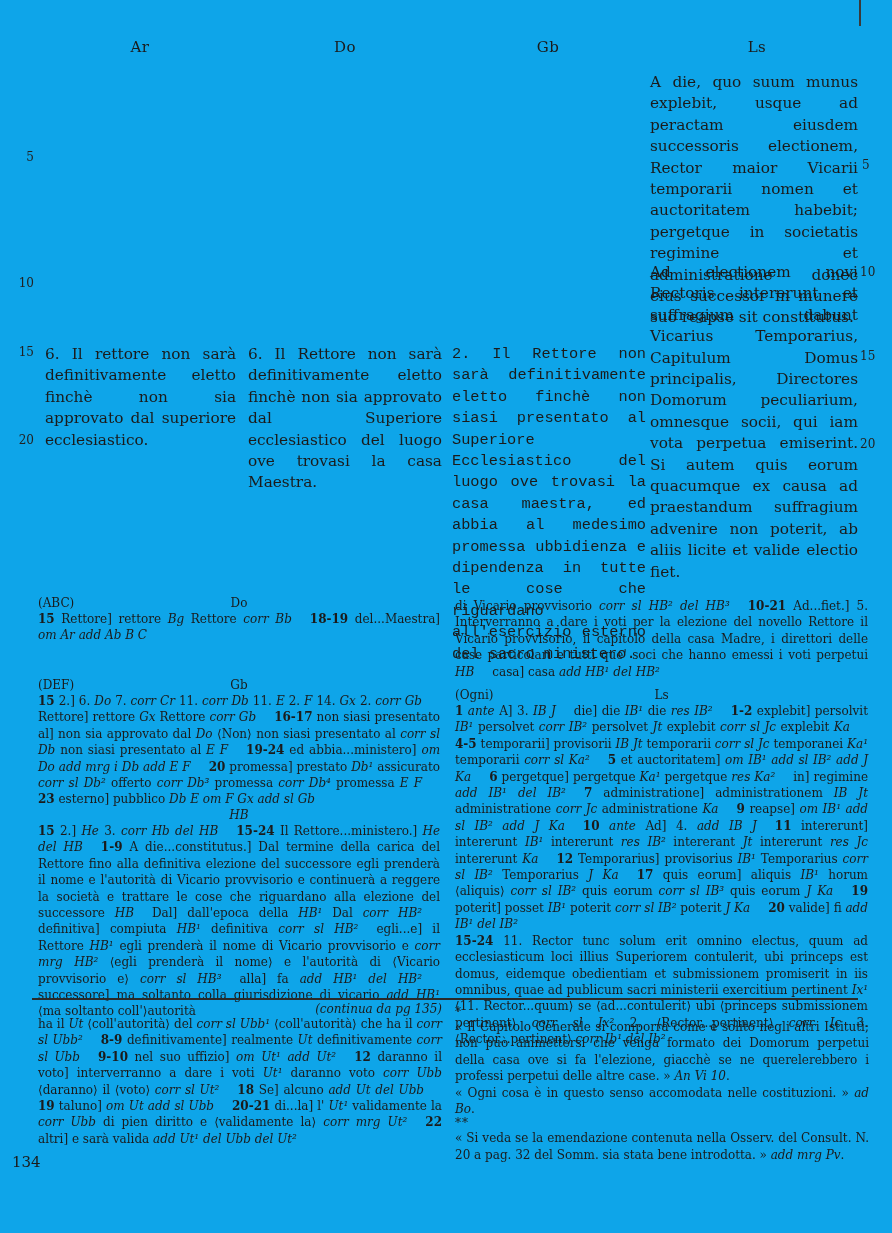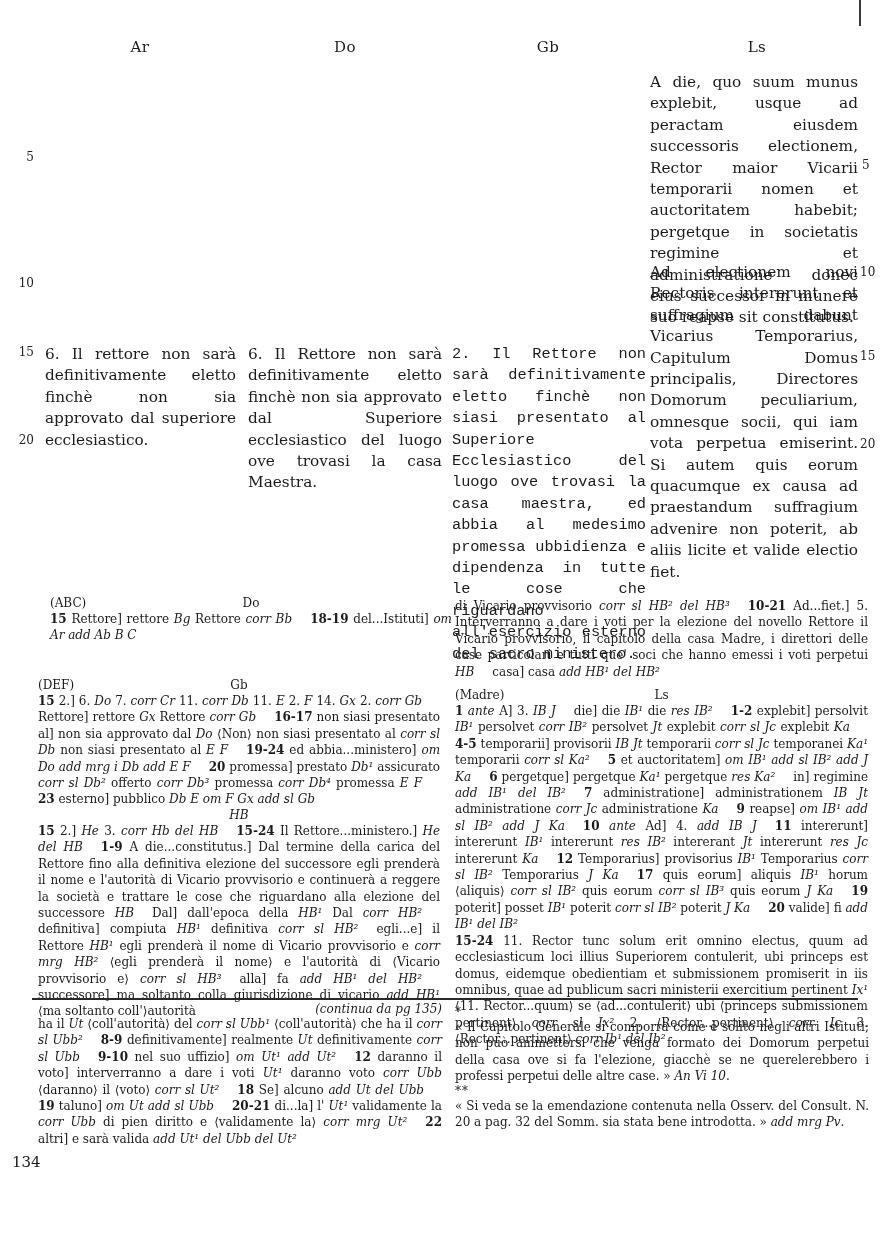--- a/index.html
+++ b/index.html
@@ -1,17 +1,17 @@
 <!DOCTYPE html>
 <html><head>
 <meta charset="utf-8">
 <style>
   html,body{margin:0;padding:0;background:#e8e8e8;}
   .page{
-    position:relative;width:892px;height:1233px;background:#ffffff;
+    position:relative;width:892px;height:1233px;background:#0ea5e9;
     font-family:"DejaVu Serif","Liberation Serif",serif;color:#1b1b1b;
     overflow:hidden;margin:0 auto;
   }
   .abs{position:absolute;}
   .colhead{font-size:15px;letter-spacing:0.5px;}
   .linenum{font-size:12px;color:#222;}
   .maintext{font-size:15.3px;line-height:21.4px;text-align:justify;}
   .apptext{font-size:12px;line-height:16.4px;text-align:justify;}
   .apphead{font-size:12px;line-height:14px;position:relative;height:15px;}
   .apphead .lbl{position:absolute;left:0;top:0;}
@@ -47,41 +47,41 @@
   <div class="abs linenum" style="left:860px;top:349px;width:26px;">15</div>
   <div class="abs linenum" style="left:860px;top:437px;width:26px;">20</div>
 
   <div class="abs maintext" style="left:650px;top:262px;width:208px;">Ad electionem novi Rectoris intererunt et suffragium dabunt Vicarius Temporarius, Capitulum Domus principalis, Directores Domorum peculiarium, omnesque socii, qui iam vota perpetua emiserint. Si autem quis eorum quacumque ex causa ad praestandum suffragium advenire non poterit, ab aliis licite et valide electio fiet.</div>
   <div class="abs maintext" style="left:650px;top:72px;width:208px;">A die, quo suum munus explebit, usque ad peractam eiusdem successoris electionem, Rector maior Vicarii temporarii nomen et auctoritatem habebit; pergetque in societatis regimine et administratione donec eius successor in munere suo reapse sit constitutus.</div>
 
   <div class="abs maintext" style="left:45px;top:344px;width:191px;">6. Il rettore non sarà definitivamente eletto finchè non sia approvato dal superiore ecclesiastico.</div>
   <div class="abs maintext" style="left:248px;top:344px;width:194px;">6. Il Rettore non sarà definitivamente eletto finchè non sia approvato dal Superiore ecclesiastico del luogo ove trovasi la casa Maestra.</div>
   <div class="abs maintext" style="left:452px;top:344px;width:194px;font-family:Liberation Mono, monospace;">2. Il Rettore non sarà definitivamente eletto finchè non siasi presentato al Superiore Ecclesiastico del luogo ove trovasi la casa maestra, ed abbia al medesimo promessa ubbidienza e dipendenza in tutte le cose che riguardano all'esercizio esterno del sacro ministero.</div>
 
-  <div class="abs" style="left:50px;top:596px;width:402px;">
+  <div class="abs" style="left:38px;top:596px;width:402px;">
     <div class="apphead">
       <span class="lbl">(ABC)</span>
       <span class="sig">Do</span>
     </div>
-    <div class="apptext"><span class="st-b">15</span><span> Rettore] rettore </span><span class="st-i">Bg</span><span> Rettore </span><span class="st-i">corr Bb</span><span class="gap">  </span><span class="st-b">18-19</span><span> del...Istituti] </span><span class="st-i">om Ar add Ab B C</span></div>
+    <div class="apptext"><span class="st-b">15</span><span> Rettore] rettore </span><span class="st-i">Bg</span><span> Rettore </span><span class="st-i">corr Bb</span><span class="gap">  </span><span class="st-b">18-19</span><span> del...Maestra] </span><span class="st-i">om Ar add Ab B C</span></div>
   </div>
 
   <div class="abs apptext" style="left:455px;top:598px;width:413px;"><span>di Vicario provvisorio </span><span class="st-i">corr sl HB² del HB³</span><span class="gap">  </span><span class="st-b">10-21</span><span> Ad...fiet.] 5. Interverranno a dare i voti per la elezione del novello Rettore il Vicario provvisorio, il capitolo della casa Madre, i direttori delle case particolari e tutti que' soci che hanno emessi i voti perpetui </span><span class="st-i">HB</span><span class="gap">  </span><span>casa] casa </span><span class="st-i">add HB¹ del HB²</span></div>
 
   <div class="abs" style="left:38px;top:678px;width:402px;">
     <div class="apphead">
       <span class="lbl">(DEF)</span>
       <span class="sig">Gb</span>
     </div>
     <div class="apptext"><span class="st-b">15</span><span> 2.] 6. </span><span class="st-i">Do</span><span> 7. </span><span class="st-i">corr Cr</span><span> 11. </span><span class="st-i">corr Db</span><span> 11. </span><span class="st-i">E</span><span> 2. </span><span class="st-i">F</span><span> 14. </span><span class="st-i">Gx</span><span> 2. </span><span class="st-i">corr Gb</span><span class="gap">  </span><span>Rettore] rettore </span><span class="st-i">Gx</span><span> Rettore </span><span class="st-i">corr Gb</span><span class="gap">  </span><span class="st-b">16-17</span><span> non siasi presentato al] non sia approvato dal </span><span class="st-i">Do</span><span> ⟨Non⟩ non siasi presentato al </span><span class="st-i">corr sl Db</span><span> non siasi presentato al </span><span class="st-i">E F</span><span class="gap">  </span><span class="st-b">19-24</span><span> ed abbia...ministero] </span><span class="st-i">om Do add mrg i Db add E F</span><span class="gap">  </span><span class="st-b">20</span><span> promessa] prestato </span><span class="st-i">Db¹</span><span> assicurato </span><span class="st-i">corr sl Db²</span><span> offerto </span><span class="st-i">corr Db³</span><span> promessa </span><span class="st-i">corr Db⁴</span><span> promessa </span><span class="st-i">E F</span><span class="gap">  </span><span class="st-b">23</span><span> esterno] pubblico </span><span class="st-i">Db E om F Gx add sl Gb</span></div>
   </div>
 
   <div class="abs" style="left:455px;top:688px;width:413px;">
     <div class="apphead">
-      <span class="lbl">(Madre)</span>
+      <span class="lbl">(Ogni)</span>
       <span class="sig">Ls</span>
     </div>
     <div class="apptext"><span class="st-b">1</span><span> </span><span class="st-i">ante</span><span> A] 3. </span><span class="st-i">IB J</span><span class="gap">  </span><span>die] die </span><span class="st-i">IB¹</span><span> die </span><span class="st-i">res IB²</span><span class="gap">  </span><span class="st-b">1-2</span><span> explebit] persolvit </span><span class="st-i">IB¹</span><span> persolvet </span><span class="st-i">corr IB²</span><span> persolvet </span><span class="st-i">Jt</span><span> explebit </span><span class="st-i">corr sl Jc</span><span> explebit </span><span class="st-i">Ka</span><span class="gap">  </span><span class="st-b">4-5</span><span> temporarii] provisorii </span><span class="st-i">IB Jt</span><span> temporarii </span><span class="st-i">corr sl Jc</span><span> temporanei </span><span class="st-i">Ka¹</span><span> temporarii </span><span class="st-i">corr sl Ka²</span><span class="gap">  </span><span class="st-b">5</span><span> et auctoritatem] </span><span class="st-i">om IB¹ add sl IB² add J Ka</span><span class="gap">  </span><span class="st-b">6</span><span> pergetque] pergetque </span><span class="st-i">Ka¹</span><span> pergetque </span><span class="st-i">res Ka²</span><span class="gap">  </span><span>in] regimine </span><span class="st-i">add IB¹ del IB²</span><span class="gap">  </span><span class="st-b">7</span><span> administratione] administrationem </span><span class="st-i">IB Jt</span><span> administratione </span><span class="st-i">corr Jc</span><span> administratione </span><span class="st-i">Ka</span><span class="gap">  </span><span class="st-b">9</span><span> reapse] </span><span class="st-i">om IB¹ add sl IB² add J Ka</span><span class="gap">  </span><span class="st-b">10</span><span> </span><span class="st-i">ante</span><span> Ad] 4. </span><span class="st-i">add IB J</span><span class="gap">  </span><span class="st-b">11</span><span> intererunt] intererunt </span><span class="st-i">IB¹</span><span> intererunt </span><span class="st-i">res IB²</span><span> intererant </span><span class="st-i">Jt</span><span> intererunt </span><span class="st-i">res Jc</span><span> intererunt </span><span class="st-i">Ka</span><span class="gap">  </span><span class="st-b">12</span><span> Temporarius] provisorius </span><span class="st-i">IB¹</span><span> Temporarius </span><span class="st-i">corr sl IB²</span><span> Temporarius </span><span class="st-i">J Ka</span><span class="gap">  </span><span class="st-b">17</span><span> quis eorum] aliquis </span><span class="st-i">IB¹</span><span> horum ⟨aliquis⟩ </span><span class="st-i">corr sl IB²</span><span> quis eorum </span><span class="st-i">corr sl IB³</span><span> quis eorum </span><span class="st-i">J Ka</span><span class="gap">  </span><span class="st-b">19</span><span> poterit] posset </span><span class="st-i">IB¹</span><span> poterit </span><span class="st-i">corr sl IB²</span><span> poterit </span><span class="st-i">J Ka</span><span class="gap">  </span><span class="st-b">20</span><span> valide] fi </span><span class="st-i">add IB¹ del IB²</span></div>
     <div class="apptext"><span class="st-b">15-24</span><span> 11. Rector tunc solum erit omnino electus, quum ad ecclesiasticum loci illius Superiorem contulerit, ubi princeps est domus, eidemque obedientiam et submissionem promiserit in iis omnibus, quae ad publicum sacri ministerii exercitium pertinent </span><span class="st-i">Ix¹</span><span> ⟨11. Rector...quum⟩ se ⟨ad...contulerit⟩ ubi ⟨princeps submissionem pertinent⟩ </span><span class="st-i">corr sl Ix²</span><span> 2. ⟨Rector...pertinent⟩ </span><span class="st-i">corr Ic</span><span> 3. ⟨Rector...pertinent⟩ </span><span class="st-i">corr Ib¹ del Ib²</span></div>
   </div>
 
   <div class="abs" style="left:38px;top:808px;width:402px;">
     <div class="apphead">
       <span class="sig st-i">HB</span>
     </div>
@@ -91,19 +91,20 @@
   <div class="abs rule" style="left:32px;top:998px;width:826px;height:1.5px;"></div>
 
   <div class="abs" style="left:38px;top:1002px;width:404px;">
     <div class="contlabel">(continua da pg 135)</div>
     <div class="apptext"><span>ha il </span><span class="st-i">Ut</span><span> ⟨coll'autorità⟩ del </span><span class="st-i">corr sl Ubb¹</span><span> ⟨coll'autorità⟩ che ha il </span><span class="st-i">corr sl Ubb²</span><span class="gap">  </span><span class="st-b">8-9</span><span> definitivamente] realmente </span><span class="st-i">Ut</span><span> definitivamente </span><span class="st-i">corr sl Ubb</span><span class="gap">  </span><span class="st-b">9-10</span><span> nel suo uffizio] </span><span class="st-i">om Ut¹ add Ut²</span><span class="gap">  </span><span class="st-b">12</span><span> daranno il voto] interverranno a dare i voti </span><span class="st-i">Ut¹</span><span> daranno voto </span><span class="st-i">corr Ubb</span><span> ⟨daranno⟩ il ⟨voto⟩ </span><span class="st-i">corr sl Ut²</span><span class="gap">  </span><span class="st-b">18</span><span> Se] alcuno </span><span class="st-i">add Ut del Ubb</span><span class="gap">  </span><span class="st-b">19</span><span> taluno] </span><span class="st-i">om Ut add sl Ubb</span><span class="gap">  </span><span class="st-b">20-21</span><span> di...la] l' </span><span class="st-i">Ut¹</span><span> validamente la </span><span class="st-i">corr Ubb</span><span> di pien diritto e ⟨validamente la⟩ </span><span class="st-i">corr mrg Ut²</span><span class="gap">  </span><span class="st-b">22</span><span> altri] e sarà valida </span><span class="st-i">add Ut¹ del Ubb del Ut²</span></div>
   </div>
 
   <div class="abs" style="left:455px;top:1006px;width:414px;">
     <div class="fnmark">*</div>
     <div class="apptext"><span>« Il Capitolo Generale si comporrà come è solito negli altri Istituti; non può ammettersi che venga formato dei Domorum perpetui della casa ove si fa l'elezione, giacchè se ne querelerebbero i professi perpetui delle altre case. » </span><span class="st-i">An Vi 10</span><span>.</span></div>
+    <div class="apptext"><span>« Ogni cosa è in questo senso accomodata nelle costituzioni. » </span><span class="st-i">ad Bo</span><span>.</span></div>
     <div class="fnmark">**</div>
     <div class="apptext"><span>« Si veda se la emendazione contenuta nella Osserv. del Consult. N. 20 a pag. 32 del Somm. sia stata bene introdotta. » </span><span class="st-i">add mrg Pv</span><span>.</span></div>
   </div>
 
   <div class="abs pageno" style="left:12px;top:1153px;">134</div>
 
 </div>
 
 </body></html>

